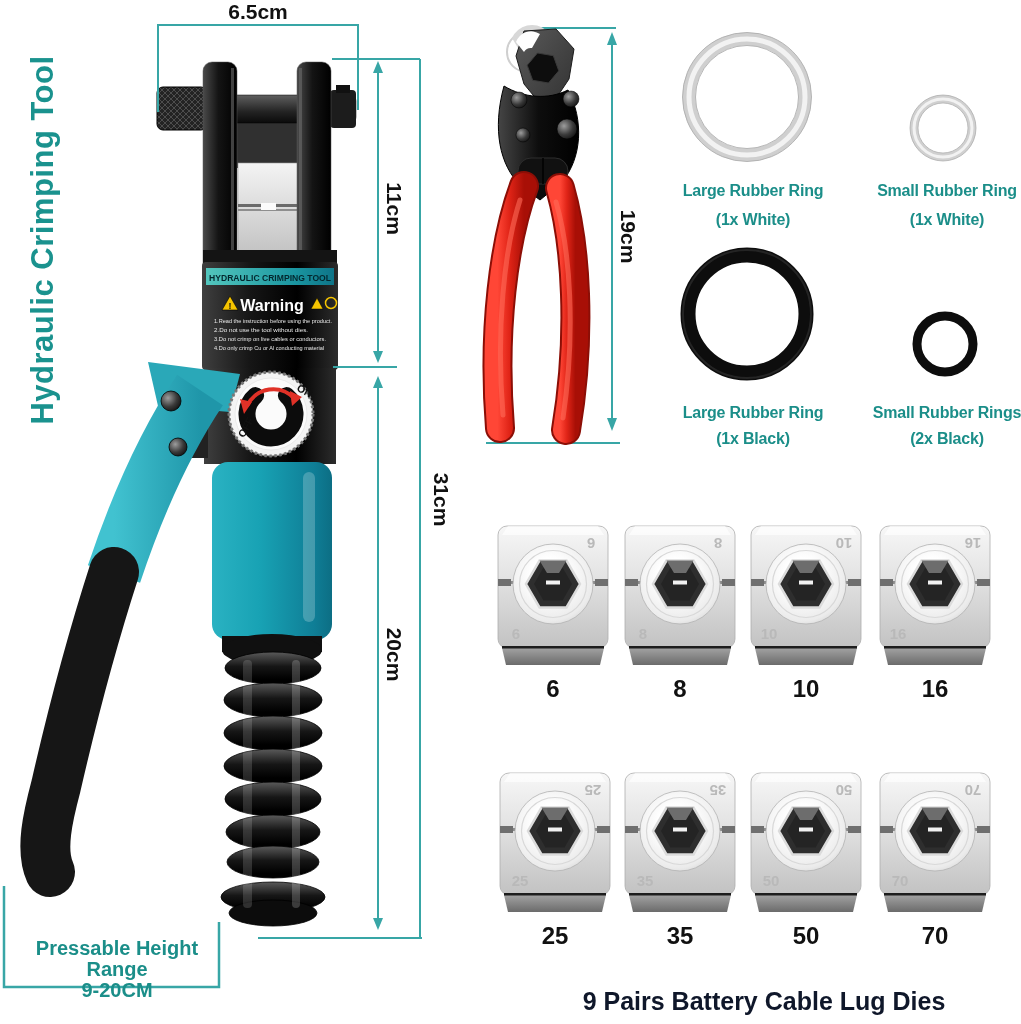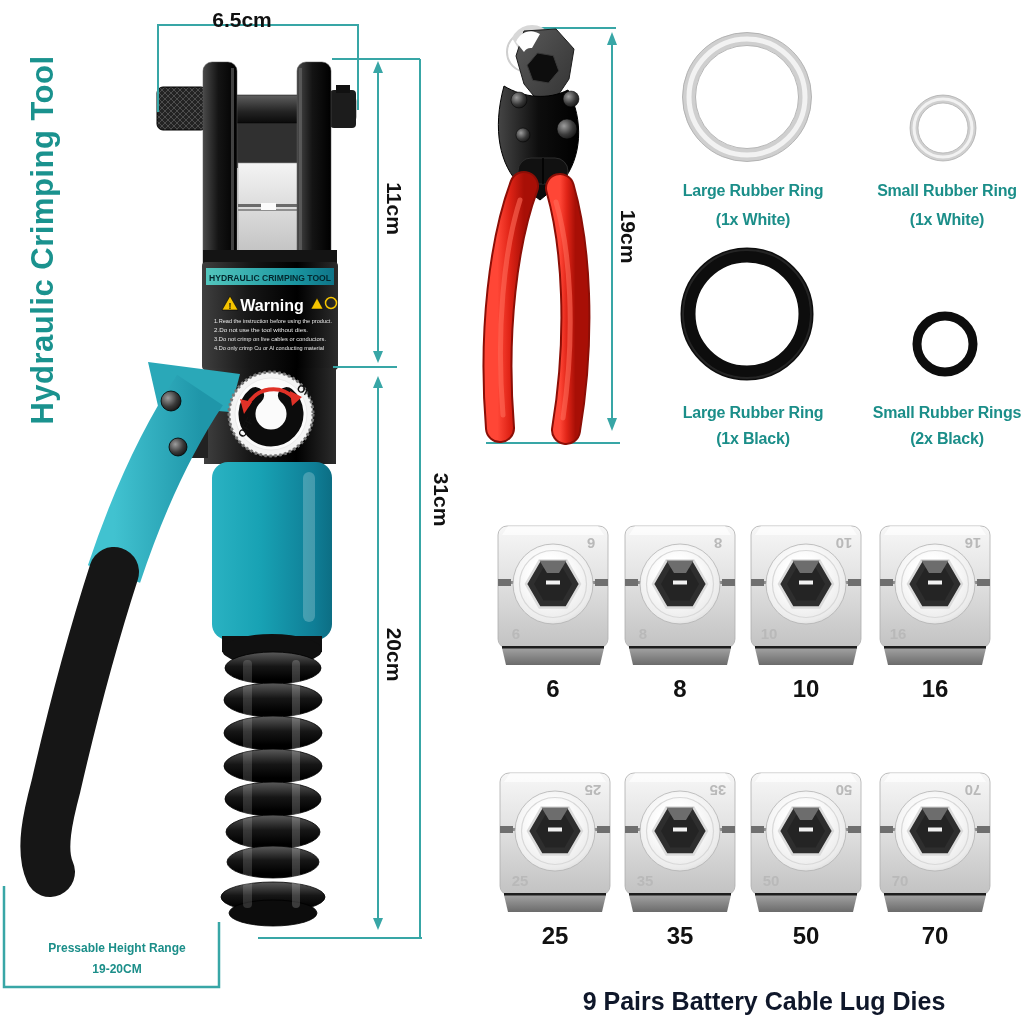--- a/index.html
+++ b/index.html
@@ -371,21 +371,21 @@
     <path d="M8,128 L110,128 L106,145 L12,145 Z" fill="url(#baseG)"></path>
         <rect x="8" y="126" width="102" height="2.5" fill="#1d1d1d"></rect>
     <text class="engr" x="97" y="30" transform="rotate(180 97 24)">70</text>
     <text class="engr" x="24" y="119">70</text>
   </g>
 </svg>
 
 
 <div class="lbl teal" style="left:-158px;top:222px;width:404px;height:36px;font-size:31px;transform:rotate(-90deg);letter-spacing:0.5px;">Hydraulic Crimping Tool</div>
 
-<div class="lbl dim" style="left:202px;top:0px;width:80px;margin-top:8px;">6.5cm</div>
+<div class="lbl dim" style="left:218px;top:0px;width:80px;">6.5cm</div>
 <div class="lbl dim vert" style="left:359px;top:197px;width:70px;">11cm</div>
 <div class="lbl dim vert" style="left:406px;top:488px;width:70px;">31cm</div>
 <div class="lbl dim vert" style="left:359px;top:643px;width:70px;">20cm</div>
 <div class="lbl dim vert" style="left:593px;top:225px;width:70px;">19cm</div>
 
 <div class="lbl ring-name" style="left:653px;top:182px;width:200px;">Large Rubber Ring</div>
 <div class="lbl ring-name" style="left:653px;top:211px;width:200px;">(1x White)</div>
 <div class="lbl ring-name" style="left:847px;top:182px;width:200px;">Small Rubber Ring</div>
 <div class="lbl ring-name" style="left:847px;top:211px;width:200px;">(1x White)</div>
 <div class="lbl ring-name" style="left:653px;top:404px;width:200px;">Large Rubber Ring</div>
@@ -395,20 +395,20 @@
 
 <div class="lbl die-num" style="left:513px;top:676px;width:80px;">6</div>
 <div class="lbl die-num" style="left:640px;top:676px;width:80px;">8</div>
 <div class="lbl die-num" style="left:766px;top:676px;width:80px;">10</div>
 <div class="lbl die-num" style="left:895px;top:676px;width:80px;">16</div>
 <div class="lbl die-num" style="left:515px;top:923px;width:80px;">25</div>
 <div class="lbl die-num" style="left:640px;top:923px;width:80px;">35</div>
 <div class="lbl die-num" style="left:766px;top:923px;width:80px;">50</div>
 <div class="lbl die-num" style="left:895px;top:923px;width:80px;">70</div>
 
-<div class="lbl teal" style="left:12px;top:938px;width:210px;font-size:12px;line-height:21px;color:#1b8e89;">
+<div class="lbl teal" style="left:12px;top:938px;width:210px;font-size:20px;line-height:21px;color:#1b8e89;">
   <div>Pressable Height Range</div>
-  <div>19-20CM</div>
+  <div>9-20CM</div>
 </div>
 
 <div class="lbl teal" style="left:564px;top:988px;width:400px;font-size:25px;color:#0f172a;">9 Pairs Battery Cable Lug Dies</div>
 
 </div>
 
 </body></html>

